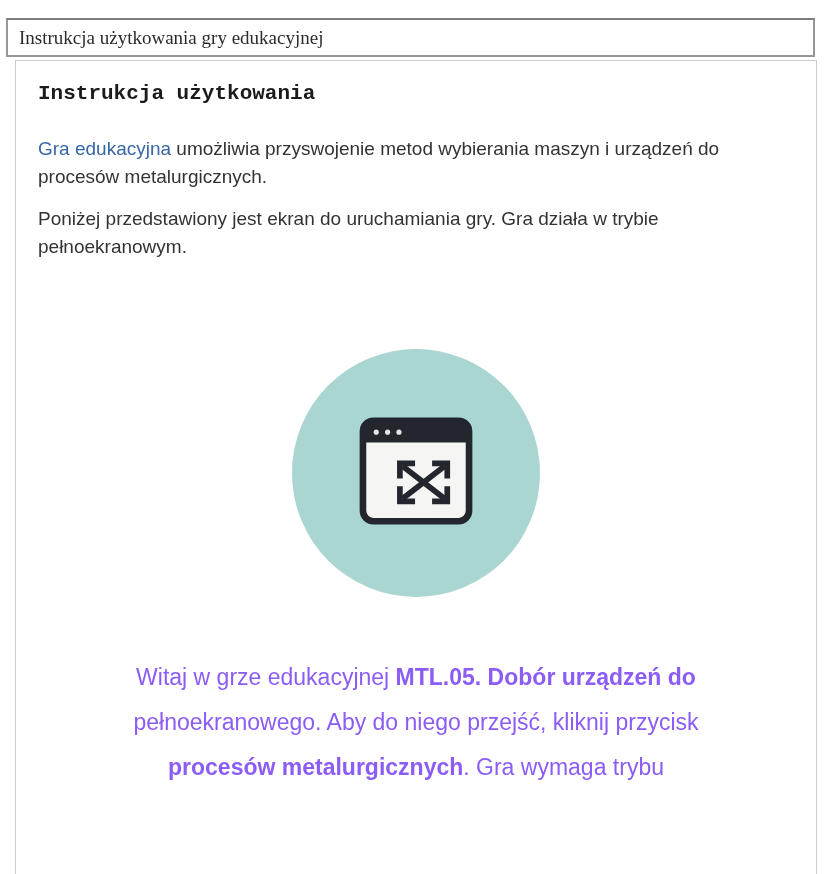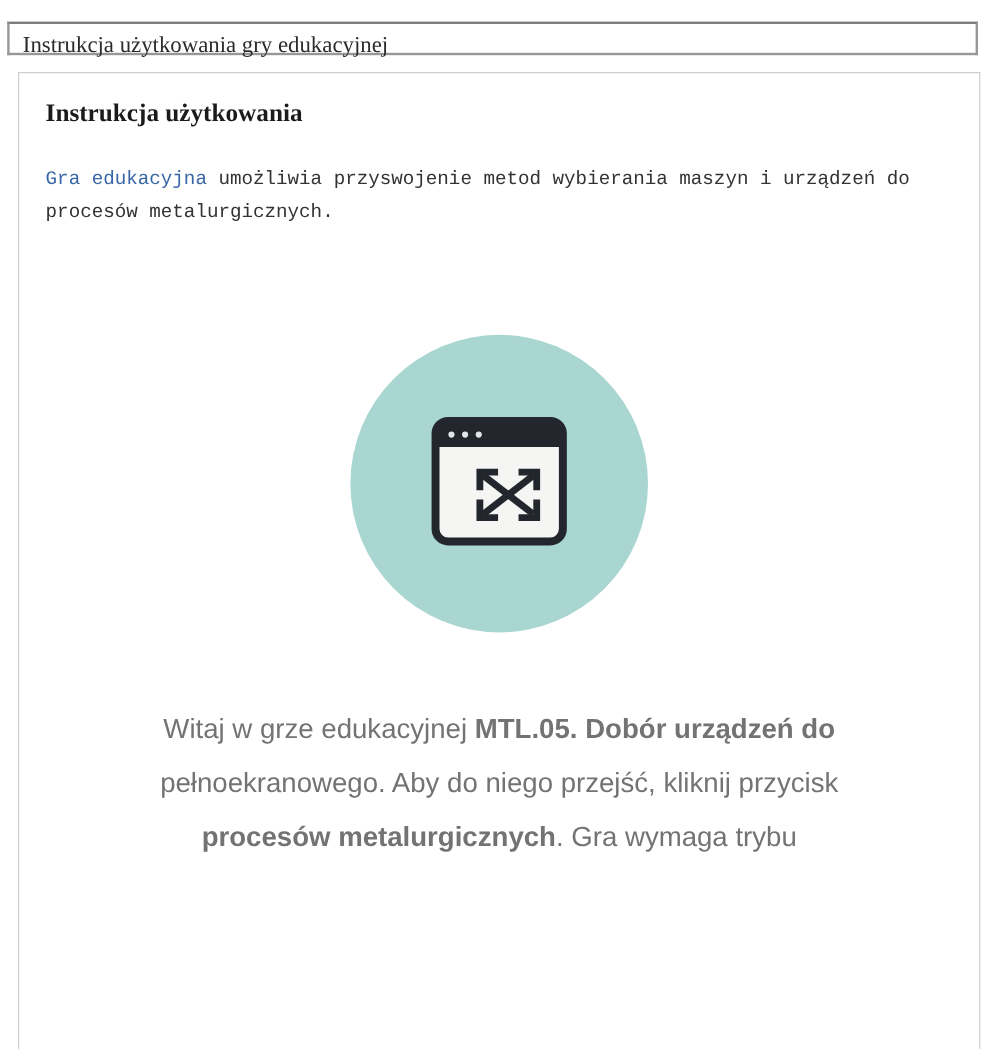--- a/index.html
+++ b/index.html
@@ -14,21 +14,21 @@
     position: relative;
     font-family: "Liberation Sans", sans-serif;
   }
 
   
   .topbar {
     position: absolute;
     left: 6px;
     top: 18px;
     width: 809px;
-    height: 28px;
+    height: 39px;
     box-sizing: border-box;
     border: 2px solid #979797;
     border-top-color: #7d7d7d;
     background: #ffffff;
     font-family: "Liberation Serif", serif;
     font-size: 19px;
     color: #2b2b2b;
     padding: 7px 11px 0 11px;
     cursor: pointer;
   }
@@ -41,30 +41,30 @@
     width: 802px;
     height: 900px;
     box-sizing: border-box;
     border: 1px solid #cdcdcd;
     background: #ffffff;
     padding: 20px 22px;
   }
 
   .panel h1 {
     margin: 0;
-    font-family: Liberation Serif, serif;
+    font-family: Liberation Mono, monospace;
     font-size: 21px;
     line-height: 26px;
     font-weight: bold;
     color: #1b1b1b;
   }
 
   .panel p.bodytext {
-    font-family: Liberation Mono, monospace;
-    font-size: 16px;
+    font-family: Liberation Sans, sans-serif;
+    font-size: 19px;
     line-height: 28px;
     color: #333333;
     max-width: 722px;
     margin: 0;
   }
   .p1 { margin-top: 28px !important; }
   .p2 { margin-top: 14px !important; }
 
   a.gamelink {
     color: #3767a6;
@@ -88,36 +88,37 @@
     justify-content: center;
   }
 
   
   .welcome {
     margin-top: 58px;
     text-align: center;
     font-family: "Liberation Sans", sans-serif;
     font-size: 23px;
     line-height: 45px;
-    color: #737373;
+    color: #8b5cf6;
   }
   .welcome .line { display: block; }
   .welcome b { font-weight: bold; }
 </style>
 </head>
 <body>
 
 <div class="topbar">Instrukcja użytkowania gry edukacyjnej</div>
 
 <div class="panel">
 
   <h1>Instrukcja użytkowania</h1>
 
   <p class="bodytext p1"><a class="gamelink">Gra edukacyjna</a><span> umożliwia przyswojenie metod wybierania maszyn i urządzeń do procesów metalurgicznych.</span></p>
 
+  <p class="bodytext p2">Poniżej przedstawiony jest ekran do uruchamiania gry. Gra działa w trybie pełnoekranowym.</p>
 
   <div class="figure-wrap">
     <div class="circle">
       <span>
         <svg width="114" height="108" viewBox="0 0 120 114" aria-hidden="true">
 
           <rect x="4" y="4" width="112" height="106" rx="11" fill="#f5f5f3" stroke="#23272d" stroke-width="7"></rect>
 
           <path d="M4 27 v-12 a11 11 0 0 1 11 -11 h90 a11 11 0 0 1 11 11 v12 z" fill="#23272d"></path>
 

